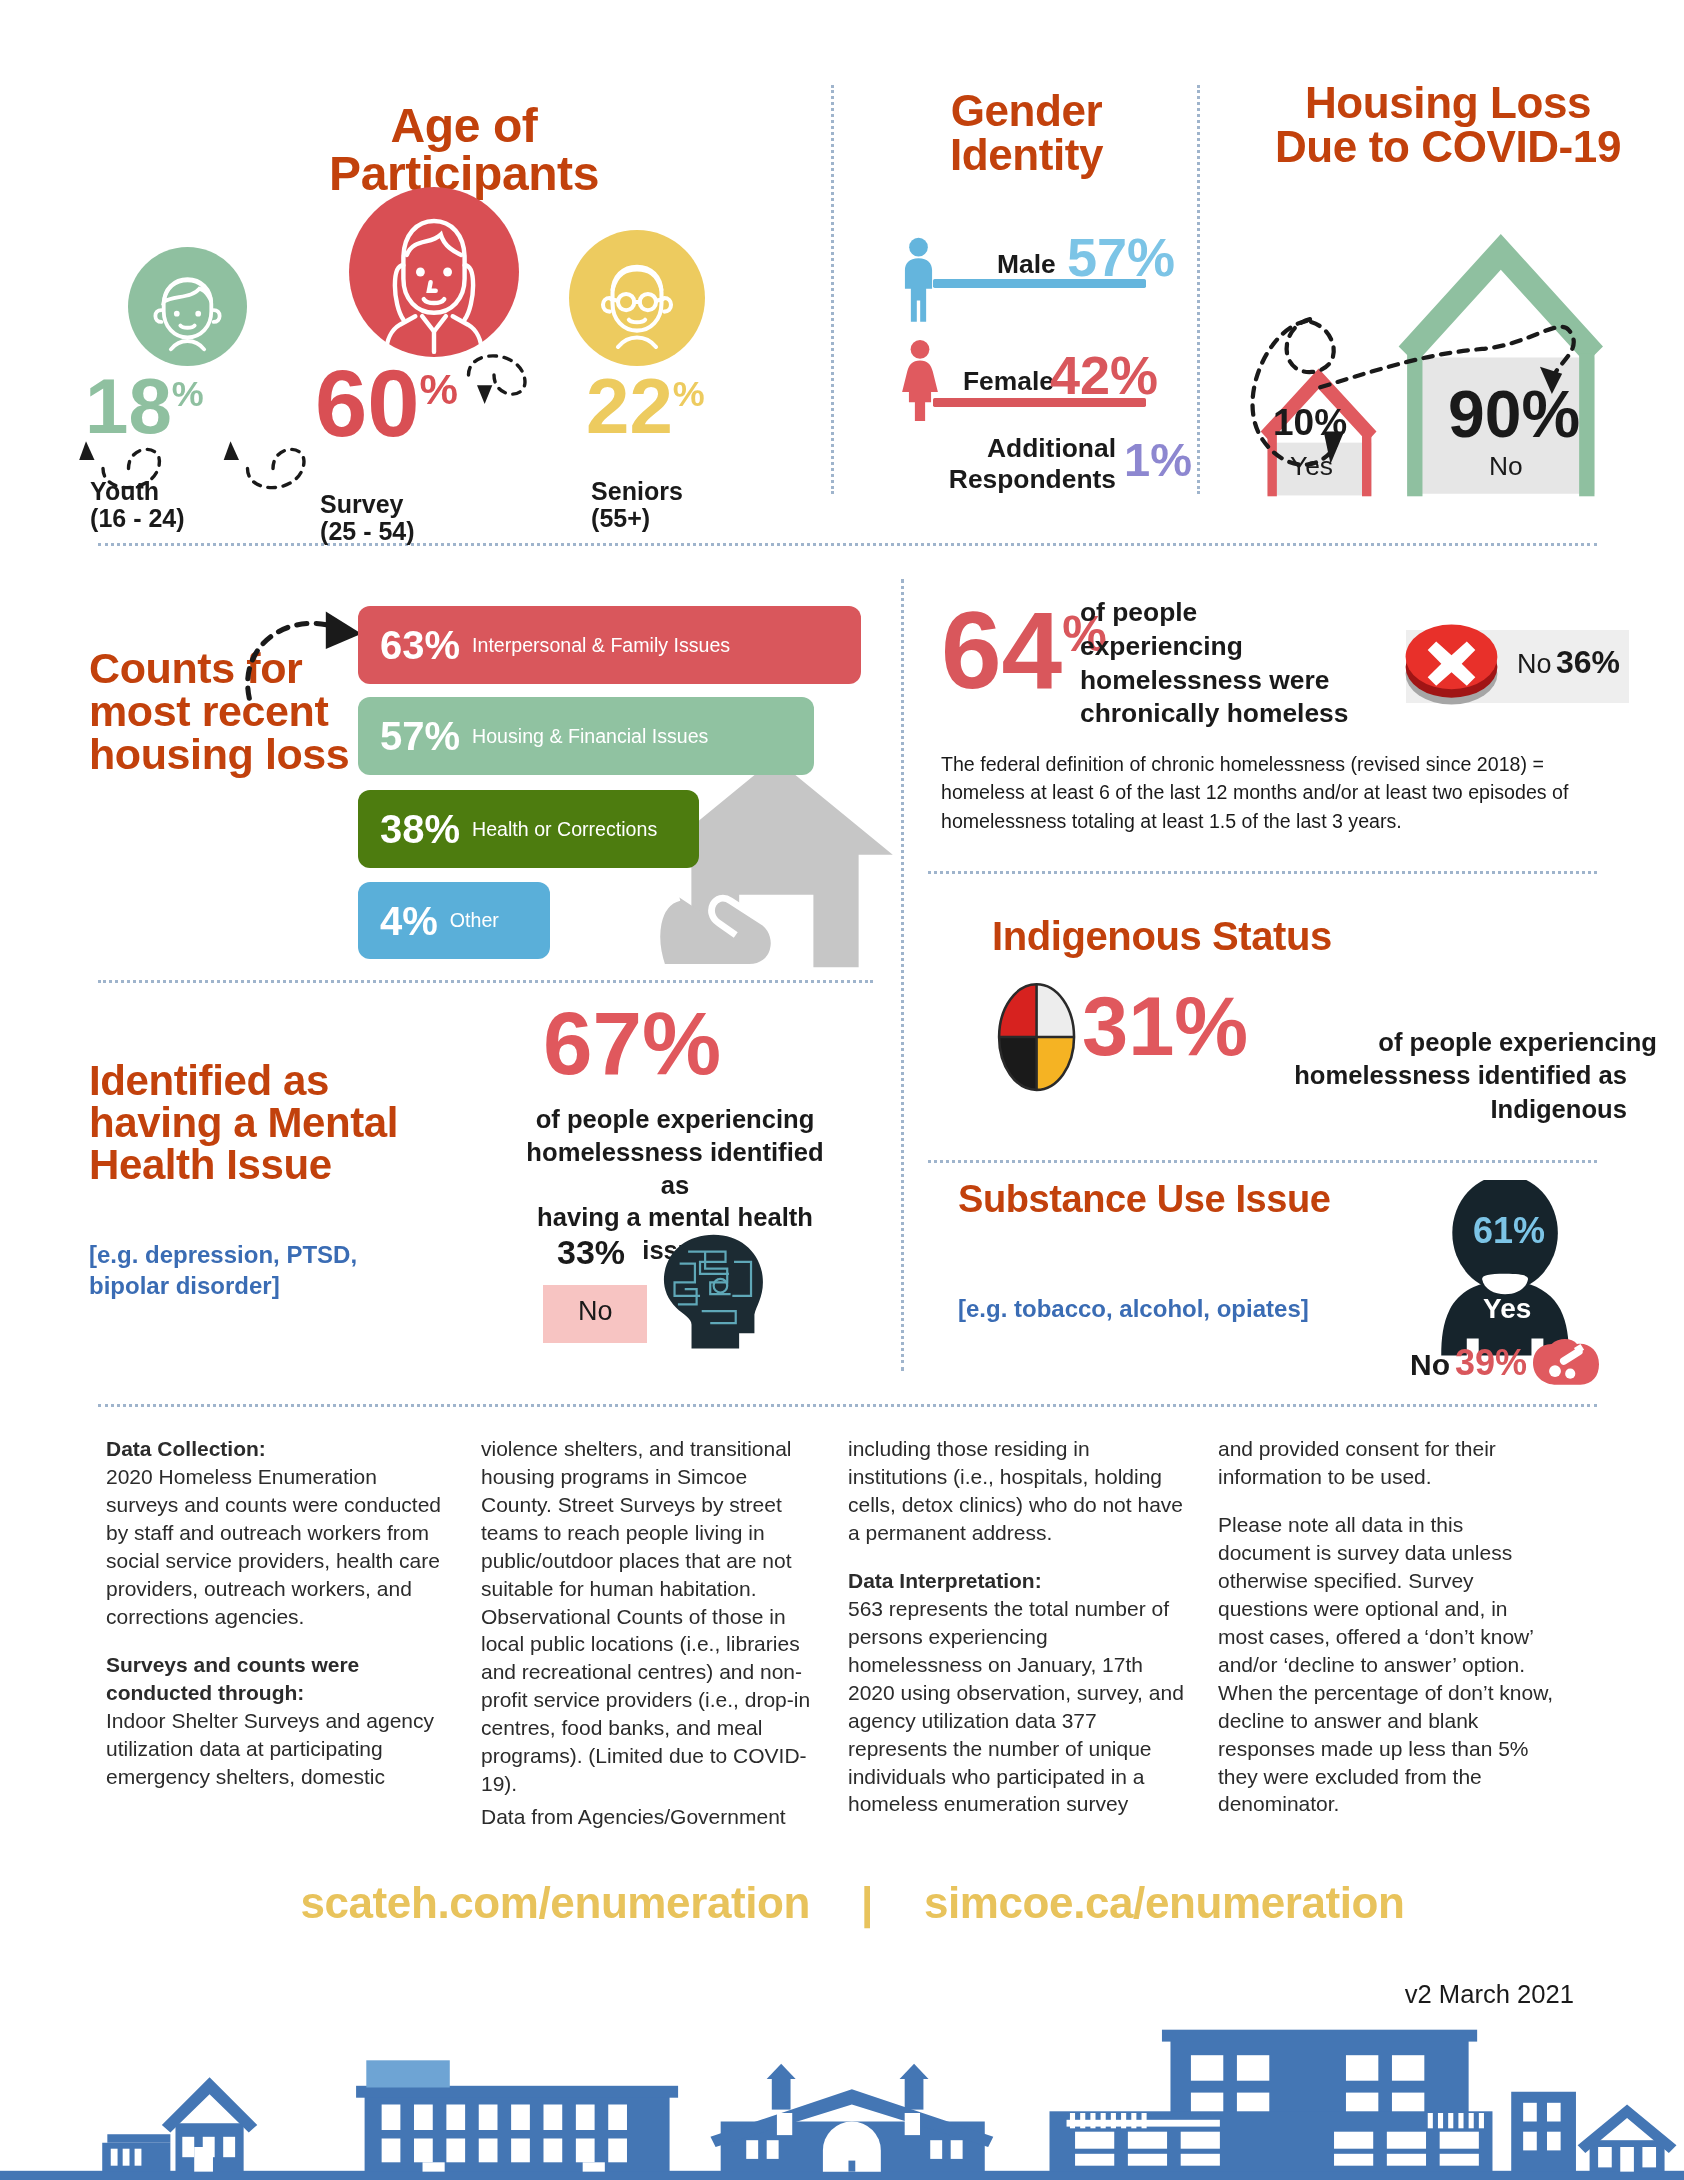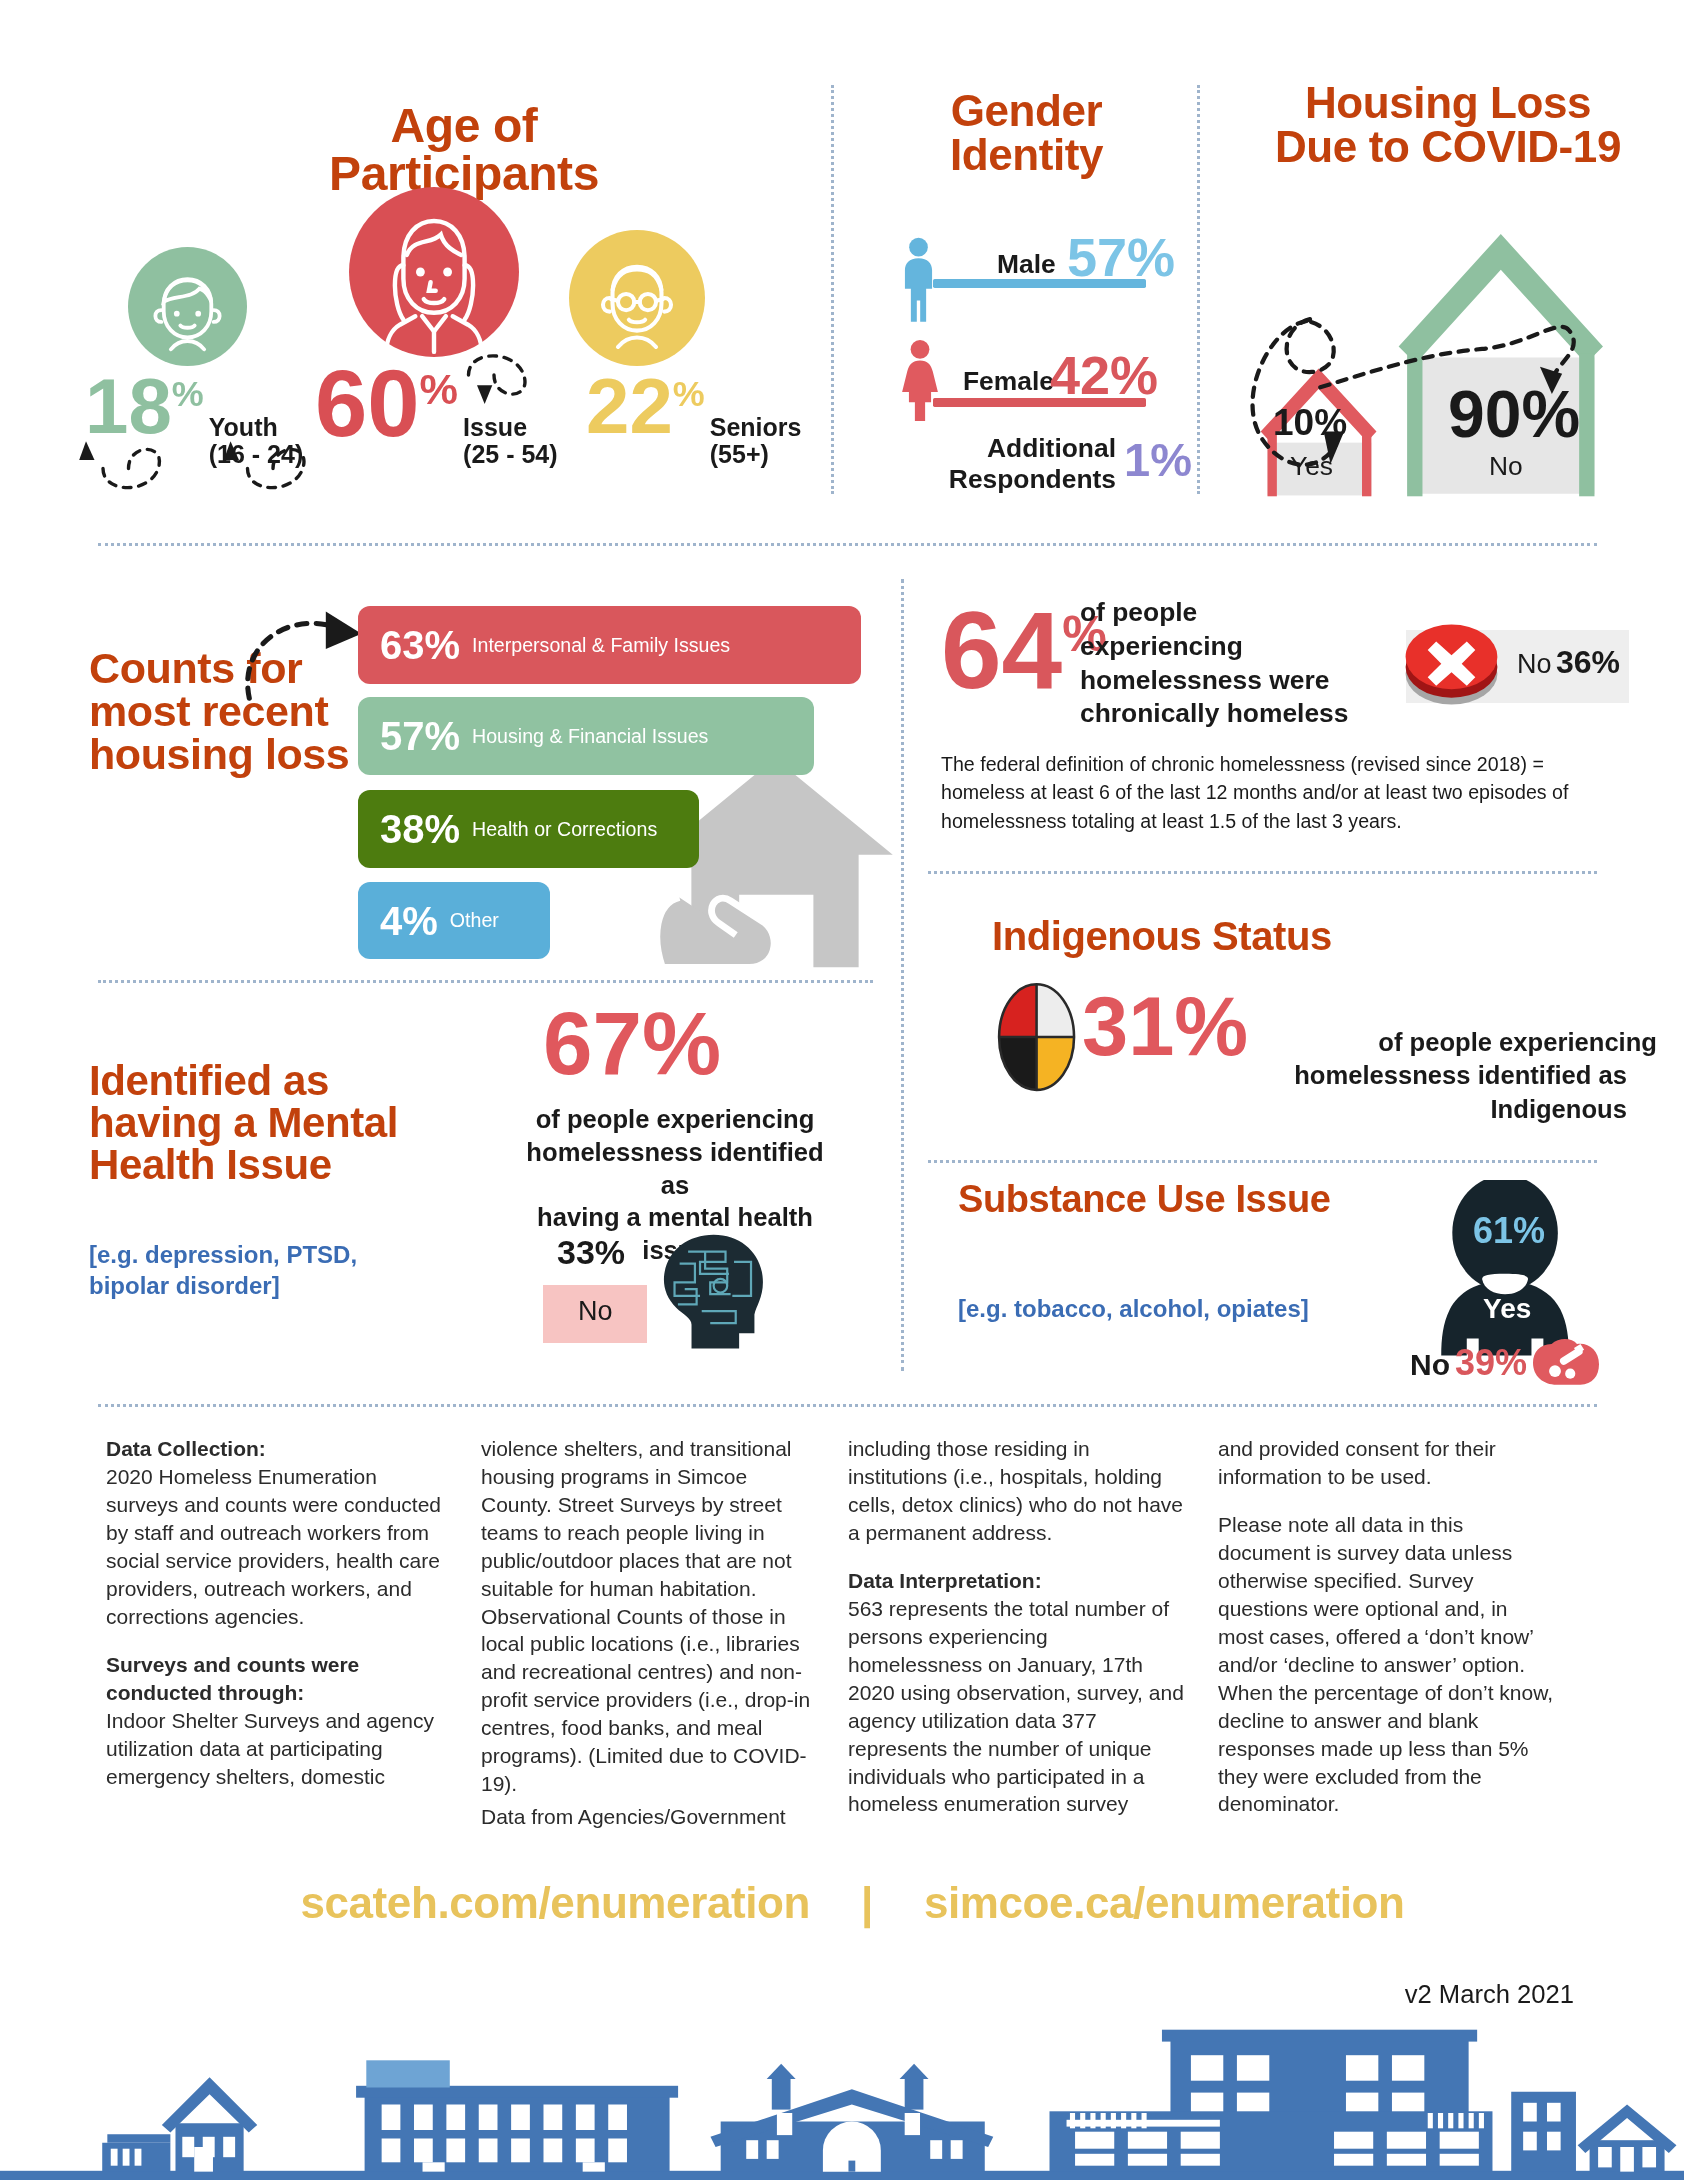--- a/index.html
+++ b/index.html
@@ -16,21 +16,21 @@
   .dotted-v { position: absolute; border-left: 3.4px dotted #9fb4cc; }
   .dotted-h { position: absolute; border-top: 3.4px dotted #9fb4cc; }
   .sup { font-size: 0.46em; vertical-align: super; line-height:1; }
   .blk { color: #1a1a1a; font-weight: bold; }
 
   
   #age-title { position:absolute; left:281px; top:102px; width:366px; text-align:center; font-size:48px; }
   .avatar { position:absolute; border-radius:50%; }
   .avatar svg { width:100%; height:100%; display:block; }
   #age-row { position:absolute; left:85px; top:375px; width:724px; height:136px; }
-  .age-item { position:absolute; display:flex; align-items:flex-start; }
+  .age-item { position:absolute; display:flex; align-items:flex-start;flex-direction:column; }
   .age-num { font-size:78px; line-height:0.82; font-weight:bold; }
   .age-lab { margin-left:5.1px; padding-top:39px; font-size:25px; font-weight:bold; color:#1a1a1a; line-height:1.08; }
 
   
   #gender-title { position:absolute; left:886px; top:89px; width:281px; text-align:center; font-size:44px; }
   .g-icon { position:absolute; }
   .g-label { position:absolute; font-size:26.4px; font-weight:bold; color:#1a1a1a; }
   .g-pct { position:absolute; font-size:54px; font-weight:bold; line-height:1; }
   .g-bar { position:absolute; height:9.4px; border-radius:1.7px; }
 
@@ -143,21 +143,21 @@
     <polygon points="480,52 498,52 489,74" fill="#1a1a1a"></polygon>
   </svg>
 
   <div id="age-row">
     <div class="age-item" style="left:0px; top:0px;">
       <span class="age-num" style="color:#8fc0a0;"><span>18</span><span class="sup">%</span></span>
       <span class="age-lab"><span>Youth</span><br><span>(16 - 24)</span></span>
     </div>
     <div class="age-item" style="left:230px; top:-10.2px;">
       <span class="age-num" style="color:#d94f54; font-size:94px;"><span>60</span><span class="sup">%</span></span>
-      <span class="age-lab" style="padding-top:49px;"><span>Issue</span><br><span>(25 - 54)</span></span>
+      <span class="age-lab" style="padding-top:49px;"><span>Survey</span><br><span>(25 - 54)</span></span>
     </div>
     <div class="age-item" style="left:501px; top:0px;">
       <span class="age-num" style="color:#edcb5f;"><span>22</span><span class="sup">%</span></span>
       <span class="age-lab"><span>Seniors</span><br><span>(55+)</span></span>
     </div>
   </div>
 
   <div id="gender-title" class="hd-blue">
     <div>Gender</div>
     <div>Identity</div>

